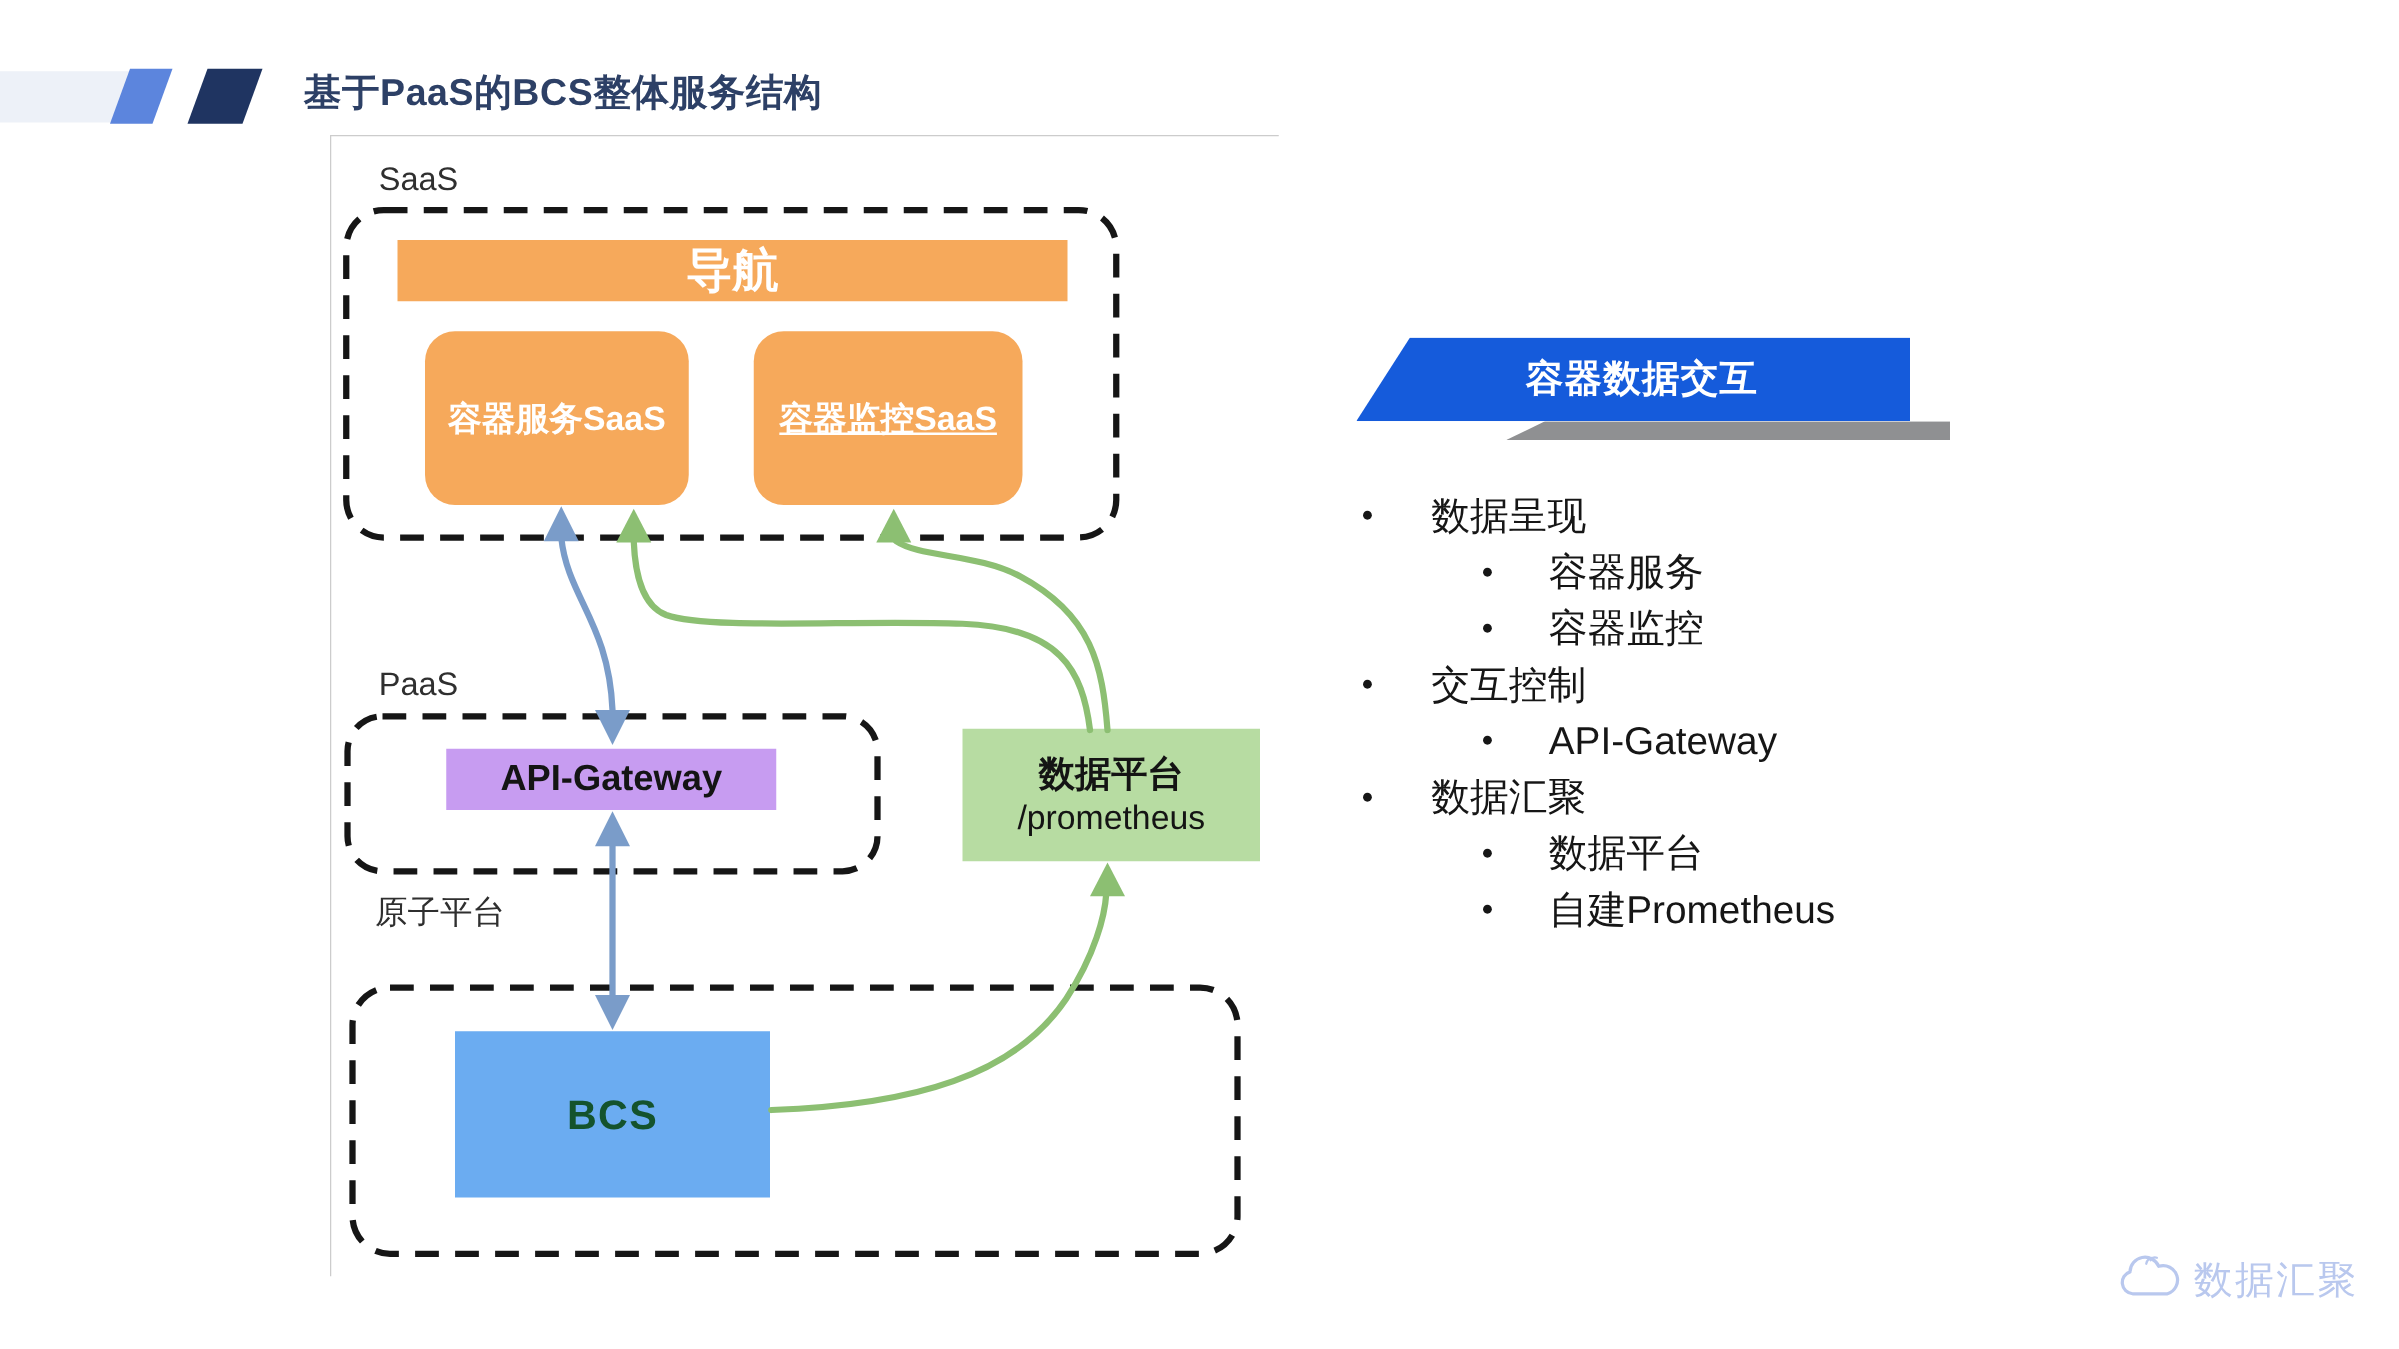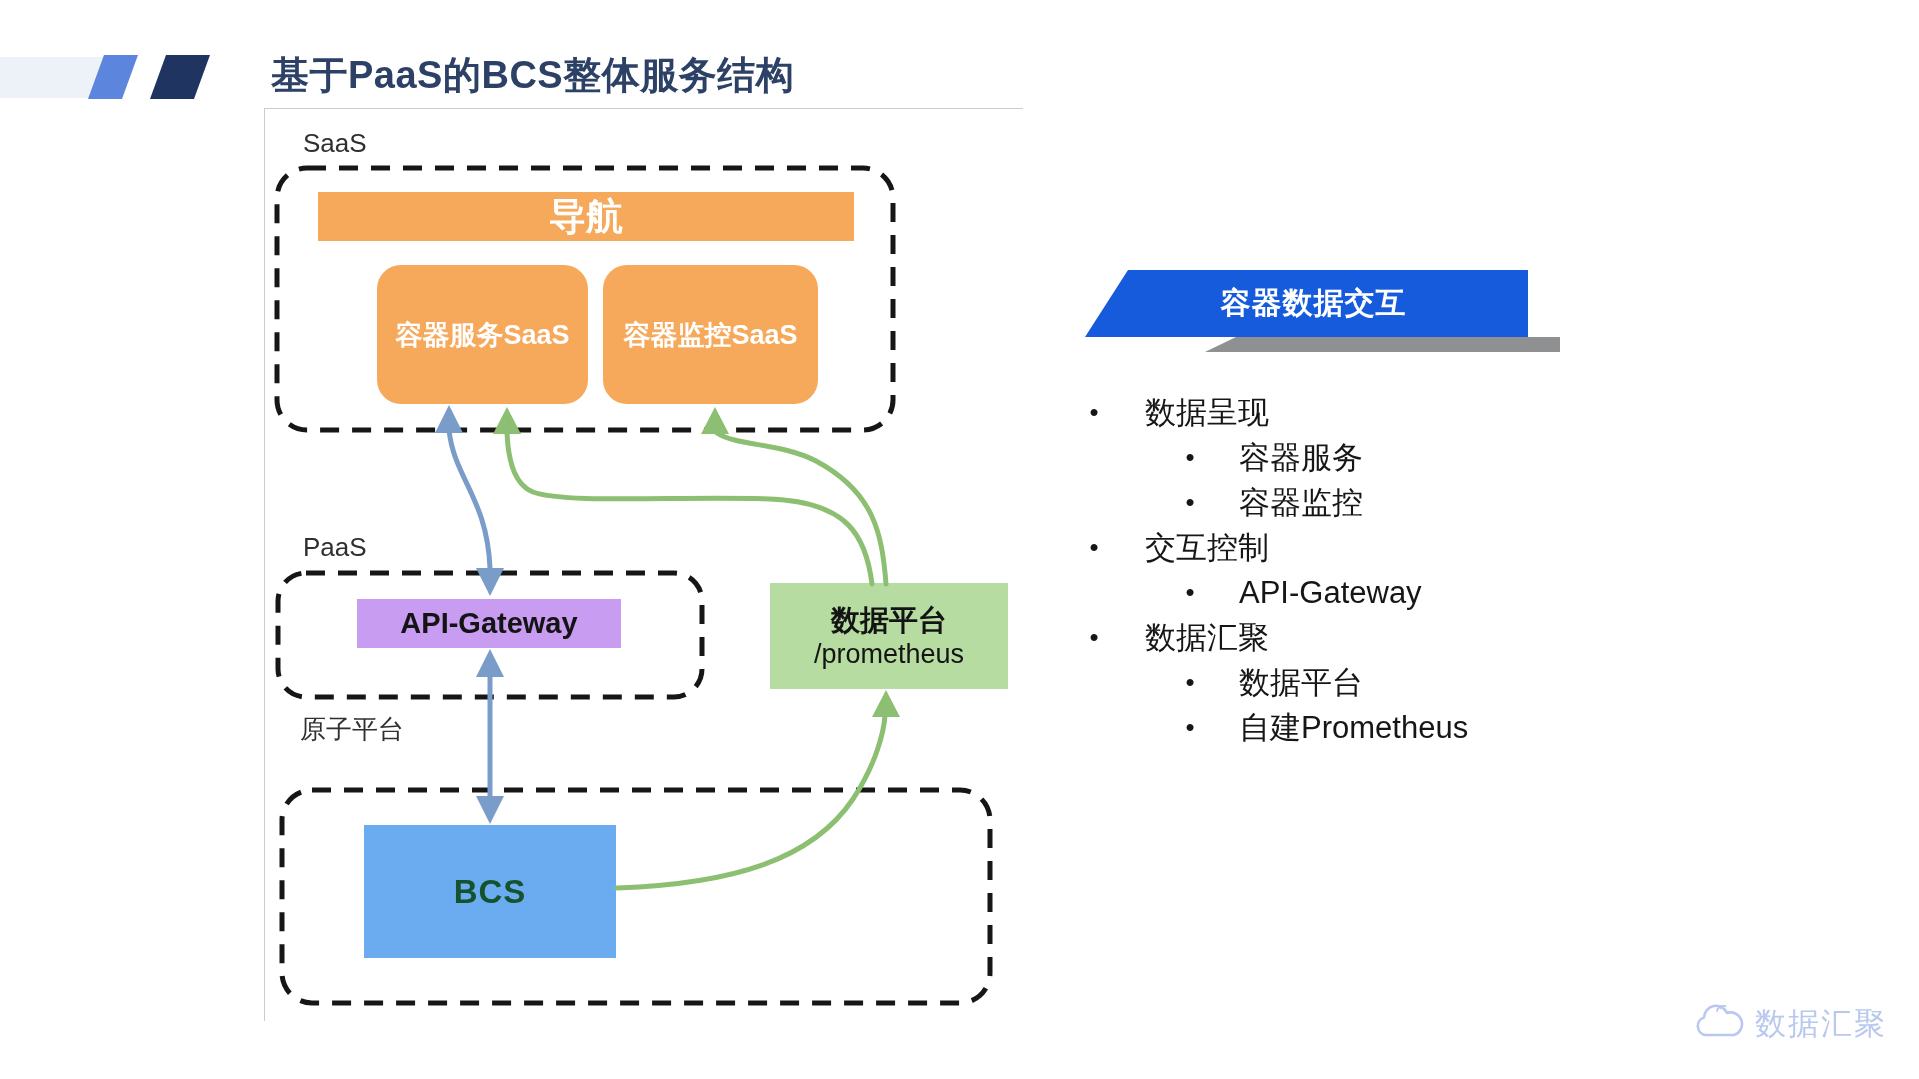--- a/index.html
+++ b/index.html
@@ -10,41 +10,41 @@
     -webkit-font-smoothing:antialiased;
   }
   .abs{position:absolute;}
 
   
   .title-panel{left:0;top:57px;width:112px;height:41px;background:var(--panel-bg,#edf1f8);}
   .slash{top:55px;height:44px;transform:skewX(-20deg);}
   .slash-light{left:96px;width:34px;background:var(--accent-light,#5c85dd);}
   .slash-dark{left:158px;width:44px;background:var(--accent-dark,#1f3461);}
   .page-title{
-    left:271px;top:52px;margin:0;font-size:38px;line-height:46px;
+    left:243px;top:52px;margin:0;font-size:30px;line-height:46px;
     font-weight:600;color:var(--title-color,#2d4066);letter-spacing:0.5px;text-align:center;
   }
 
   
   .canvas{
     left:264px;top:108px;width:758px;height:912px;background:#ffffff;
     border-top:1px solid #cccccc;border-left:1px solid #cccccc;
   }
   .zone-label{color:#2f2f2f;font-size:26px;line-height:30px;}
   .lbl-saas{left:303px;top:128px;}
   .lbl-paas{left:303px;top:532px;}
   .lbl-atomic{left:300px;top:714px;}
 
   .box-orange{
     background:var(--orange,#f6a95b);color:#ffffff;font-weight:bold;
     display:flex;align-items:center;justify-content:center;
   }
   .nav-bar{left:318px;top:192px;width:536px;height:49px;font-size:37px;}
-  .svc-box{left:340px;top:265px;width:211px;height:139px;border-radius:24px;font-size:27px;margin-left:37px;}
-  .mon-box{left:603px;top:265px;width:215px;height:139px;border-radius:24px;font-size:27px;}
+  .svc-box{left:340px;top:265px;width:211px;height:139px;border-radius:24px;font-size:27px;}
+  .mon-box{left:603px;top:265px;width:215px;height:139px;border-radius:24px;font-size:27px;text-decoration:underline;}
 
   .api-box{
     left:357px;top:599px;width:264px;height:49px;background:var(--purple,#c79cf1);
     color:#141414;font-weight:bold;font-size:29px;
     display:flex;align-items:center;justify-content:center;
   }
   .data-box{
     left:770px;top:583px;width:238px;height:106px;background:var(--green-fill,#b7dca2);
     color:#141414;display:flex;flex-direction:column;align-items:center;justify-content:center;
   }

